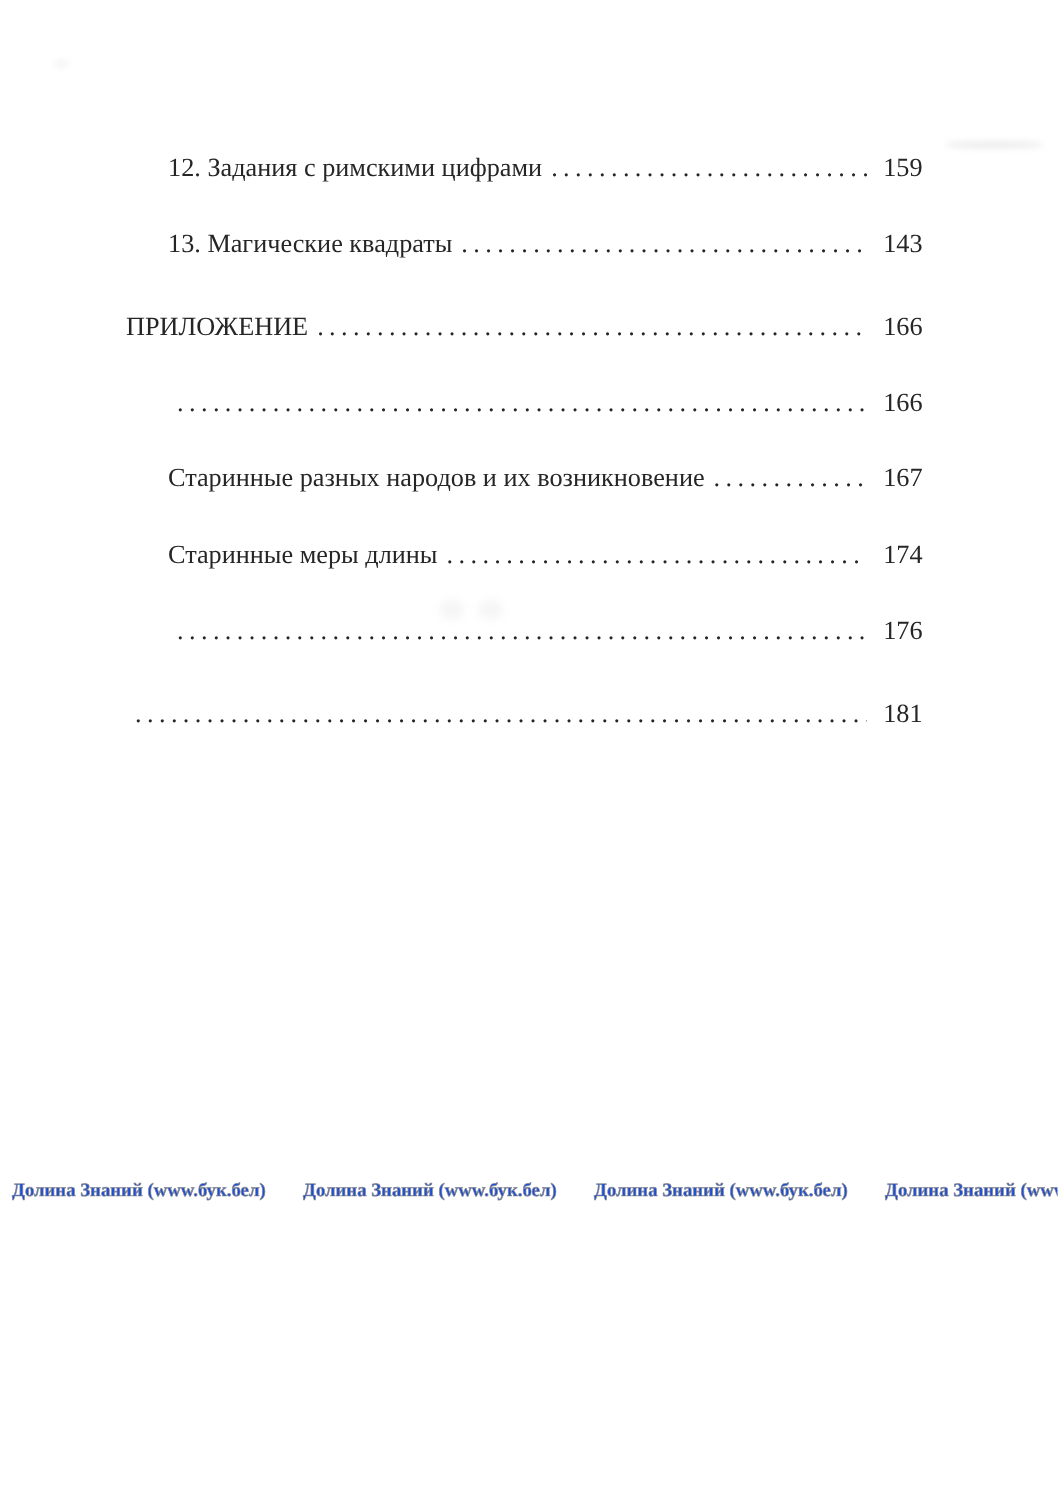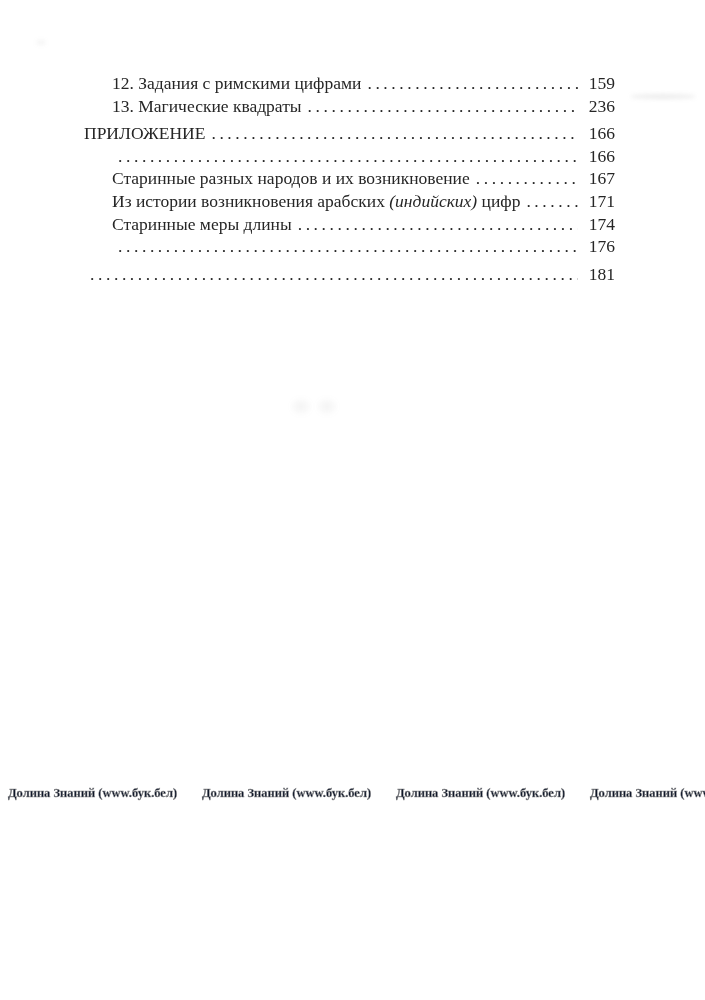--- a/index.html
+++ b/index.html
@@ -45,36 +45,37 @@
     color: #262626;
   }
   .dots::after {
     content: "..........................................................................";
   }
   .pagenum {
     flex: 0 0 auto;
     min-width: 30px;
     text-align: right;
     padding-left: 7px;
+    margin-top: 28px;
   }
   
   .watermarks {
     position: absolute;
     top: 786px;
     left: 8px;
     display: flex;
     white-space: nowrap;
   }
   .wm {
     flex: 0 0 auto;
     width: 194px;
     font-size: 12.5px;
     line-height: 15px;
     font-weight: bold;
-    color: #0f172a;
+    color: #1d4ed8;
     -webkit-text-stroke: 0.45px #8d8d8d;
   }
   
   .artifact {
     position: absolute;
     border-radius: 50%;
     pointer-events: none;
   }
   .artifact.streak {
     left: 630px; top: 94px; width: 66px; height: 5px;
@@ -104,40 +105,35 @@
 
   <div class="toc">
       <div class="toc-row indent">
         <span class="label"><span>12. Задания с римскими цифрами</span></span>
         <span class="dots"></span>
         <span class="pagenum">159</span>
       </div>
       <div class="toc-row indent">
         <span class="label"><span>13. Магические квадраты</span></span>
         <span class="dots"></span>
-        <span class="pagenum">236</span>
+        <span class="pagenum">143</span>
       </div>
       <div class="toc-row gap">
         <span class="label"><span>ПРИЛОЖЕНИЕ</span></span>
         <span class="dots"></span>
         <span class="pagenum">166</span>
       </div>
       <div class="toc-row indent">
         <span class="dots"></span>
         <span class="pagenum">166</span>
       </div>
       <div class="toc-row indent">
         <span class="label"><span>Старинные разных народов и их возникновение</span></span>
         <span class="dots"></span>
         <span class="pagenum">167</span>
-      </div>
-      <div class="toc-row indent">
-        <span class="label"><span>Из истории возникновения арабских </span><span class="italic">(индийских)</span><span> цифр</span></span>
-        <span class="dots"></span>
-        <span class="pagenum">171</span>
       </div>
       <div class="toc-row indent">
         <span class="label"><span>Старинные меры длины</span></span>
         <span class="dots"></span>
         <span class="pagenum">174</span>
       </div>
       <div class="toc-row indent">
         <span class="dots"></span>
         <span class="pagenum">176</span>
       </div>

